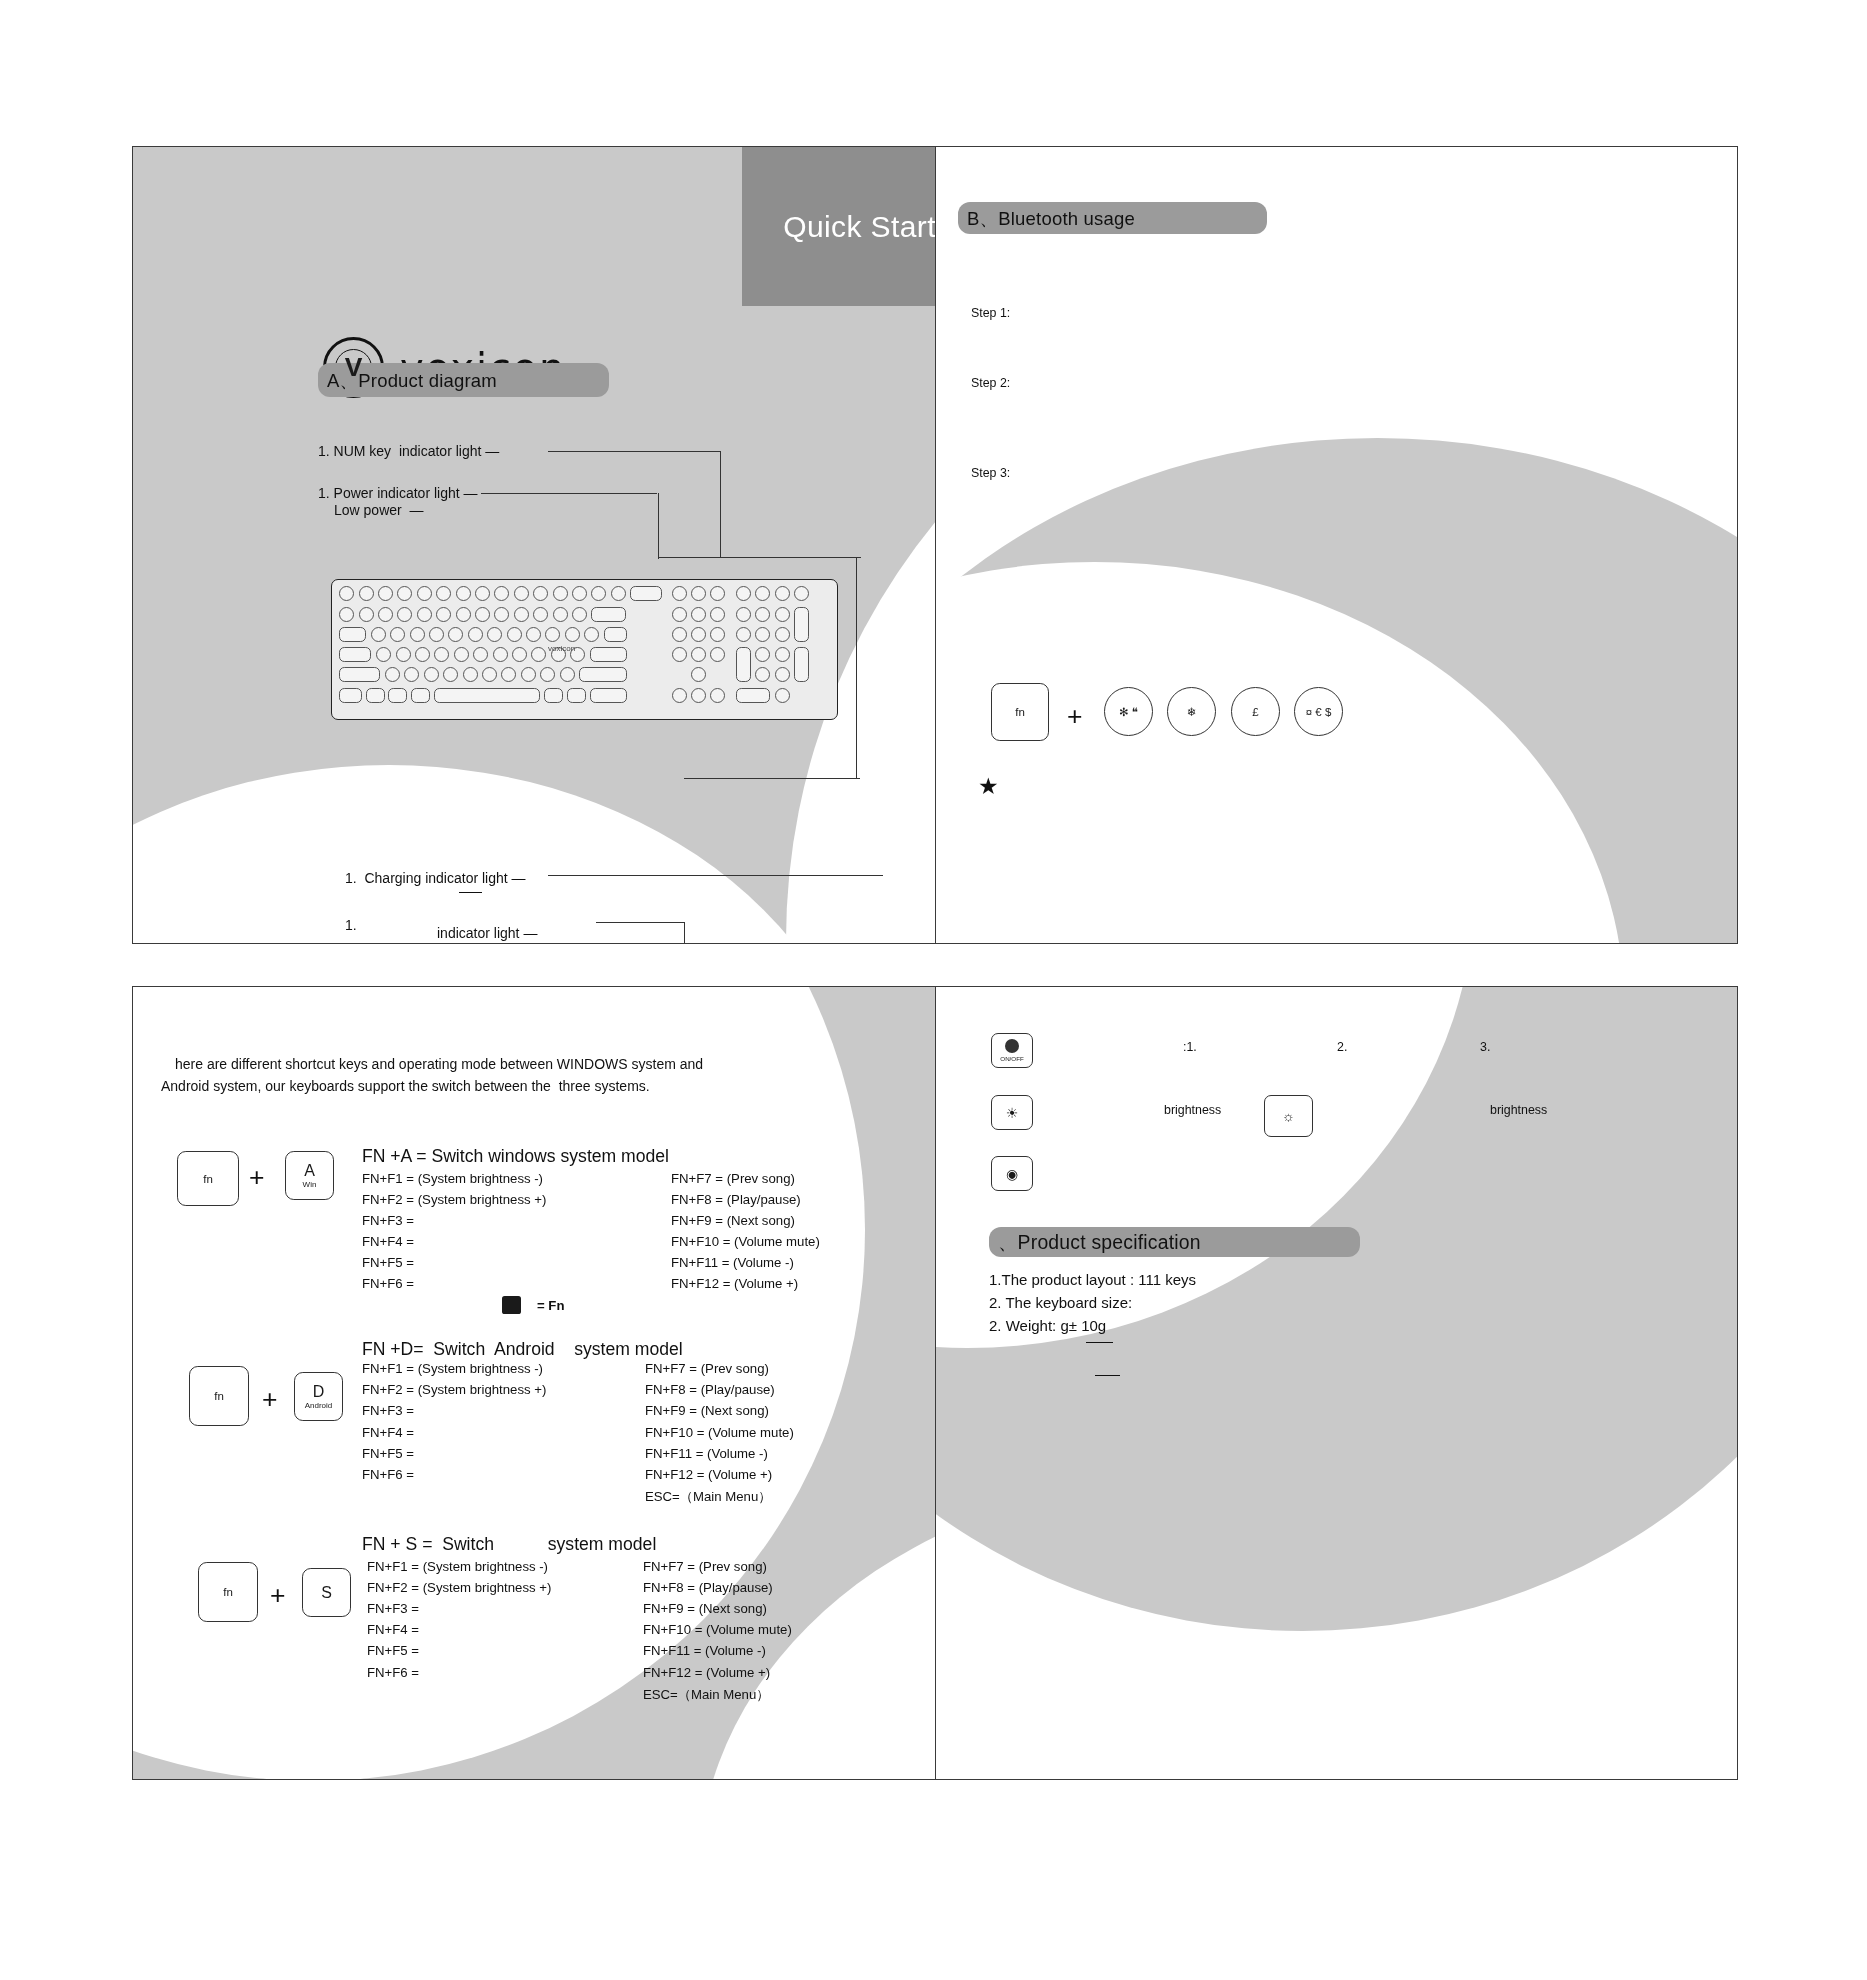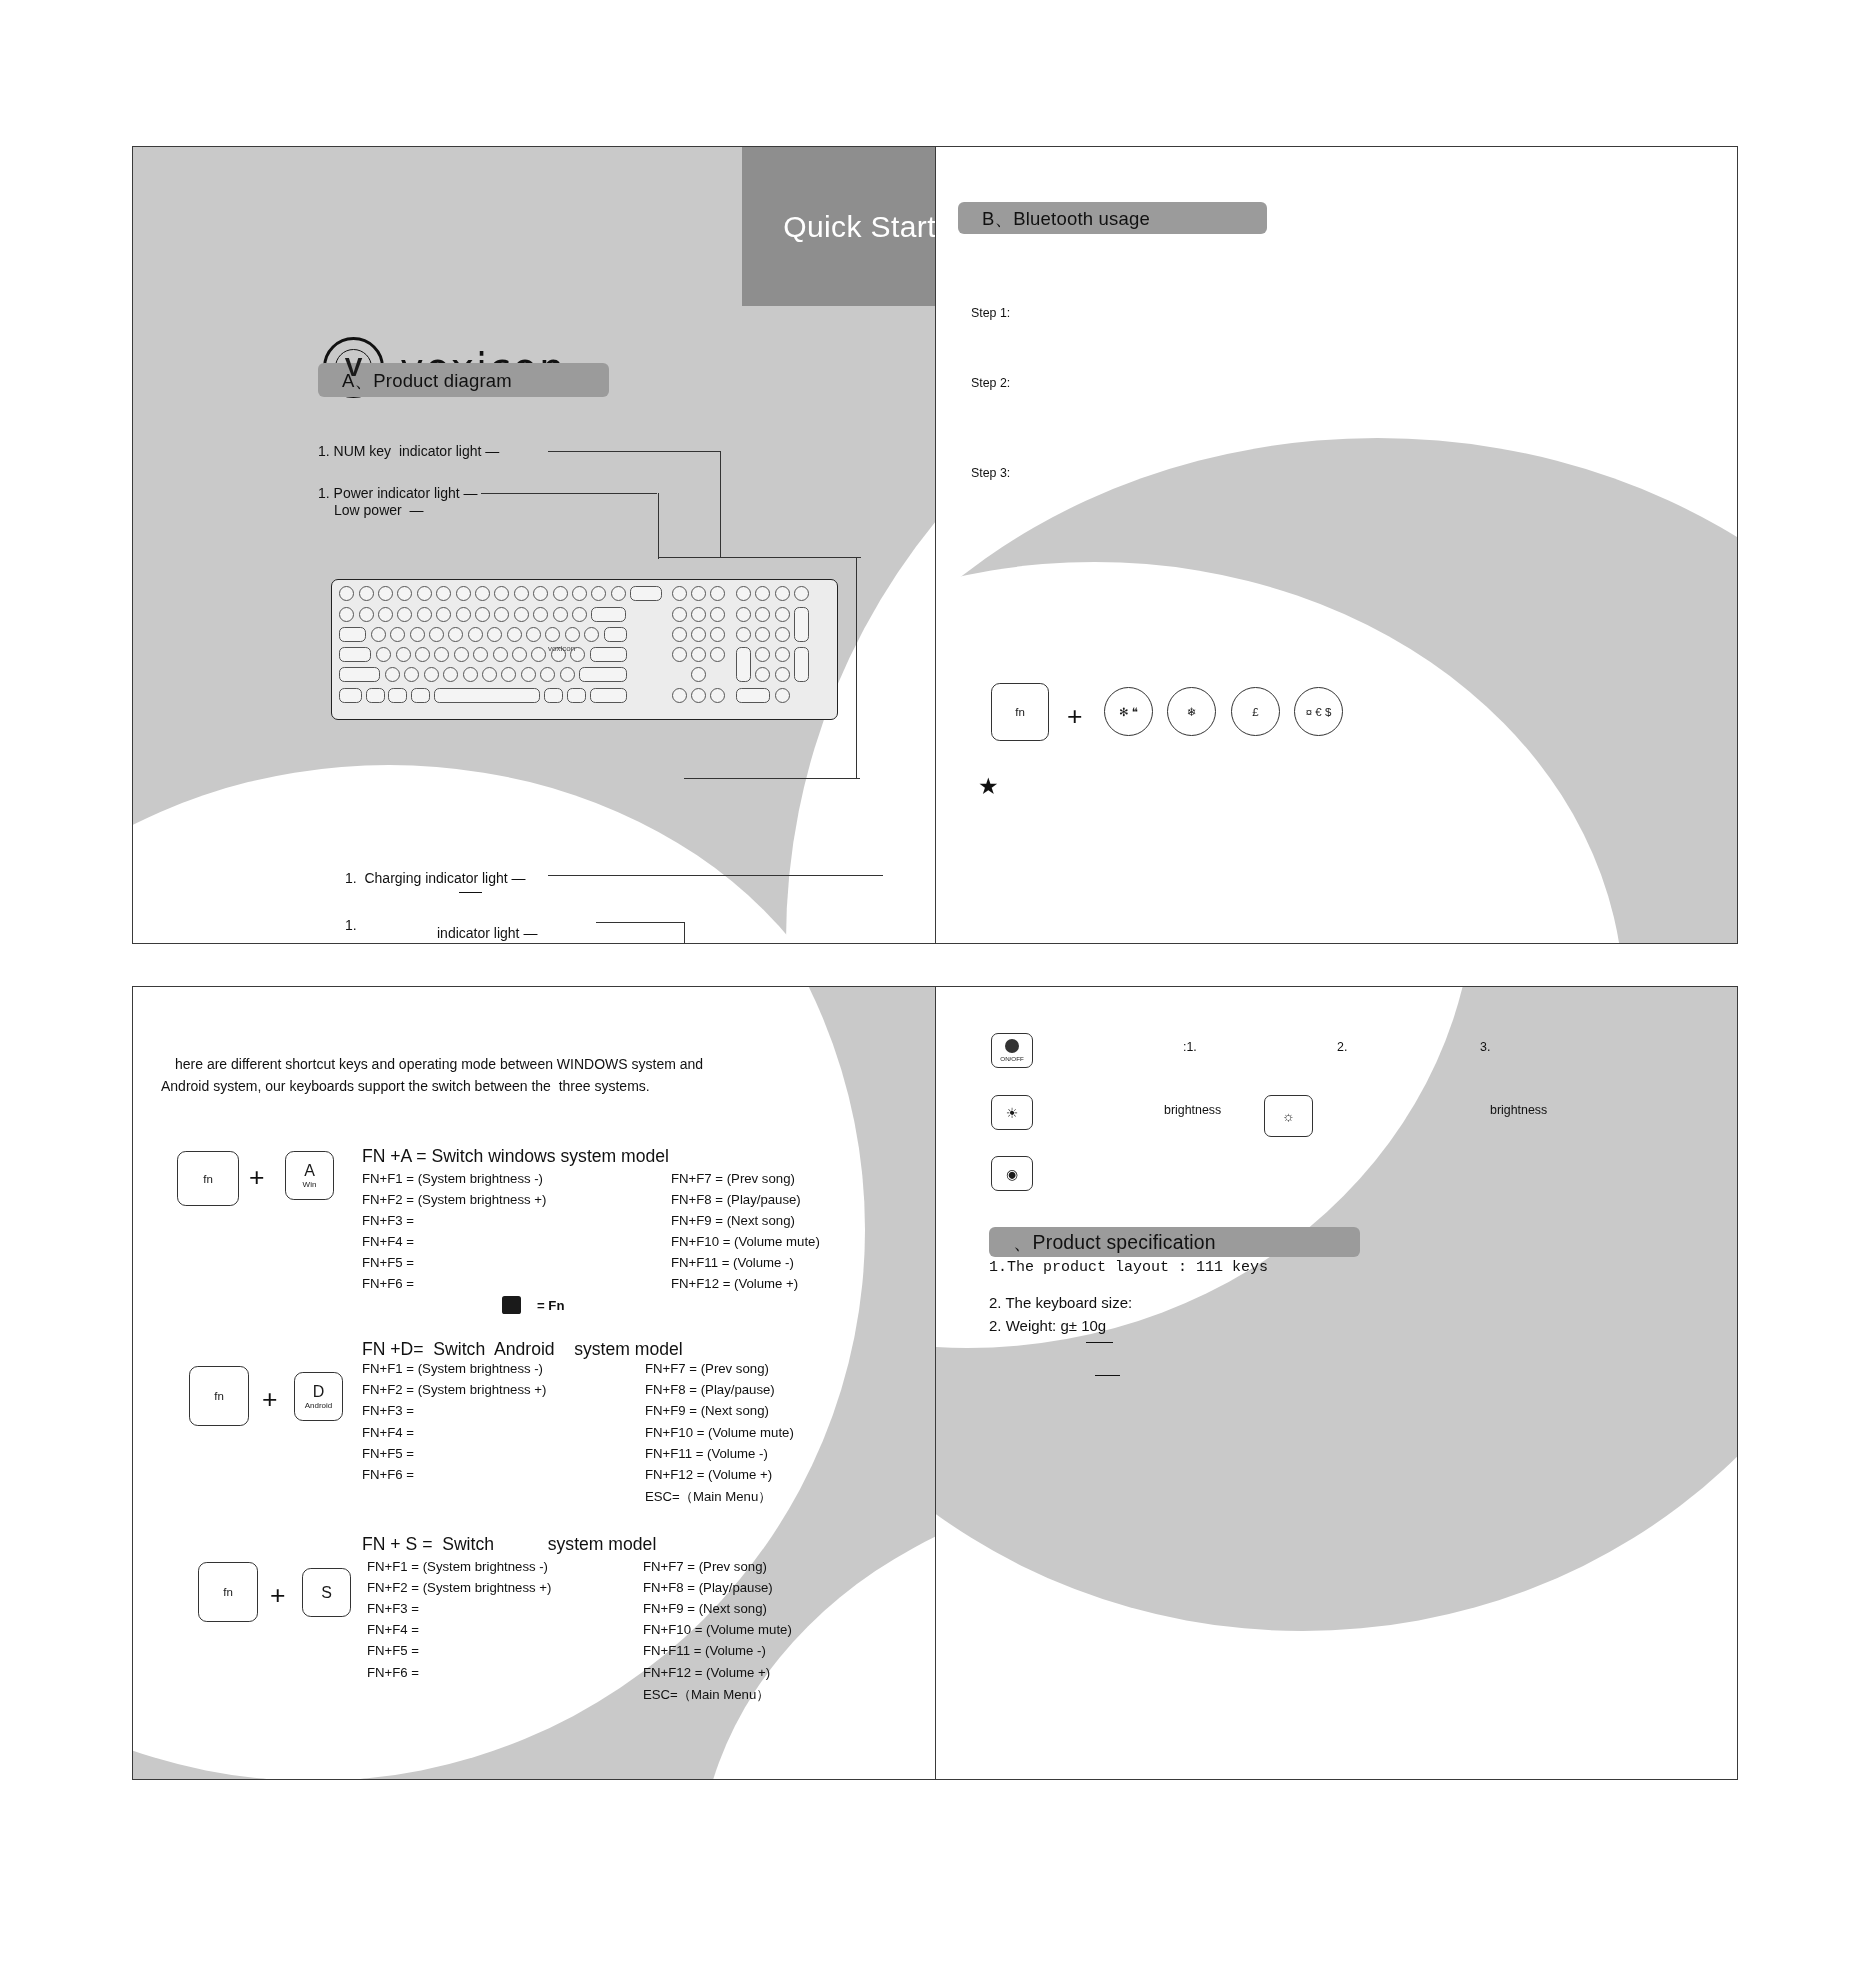--- a/index.html
+++ b/index.html
@@ -5,21 +5,21 @@
   html,body{margin:0;padding:0;background:#ffffff;}
   body{width:1868px;height:1981px;font-family:"Liberation Sans",sans-serif;color:#1a1a1a;position:relative;overflow:hidden;}
   .sheet{position:absolute;background:#ffffff;border:1.8px solid #3a3a3a;box-sizing:border-box;overflow:hidden;}
   #sheet-top{left:132px;top:146px;width:1606px;height:798px;}
   #sheet-bottom{left:132px;top:986px;width:1606px;height:794px;}
   .half{position:absolute;top:0;height:100%;box-sizing:border-box;overflow:hidden;}
   .half-left{left:0;width:803px;border-right:1.8px solid #3a3a3a;}
   .half-right{left:803px;width:801px;}
   .grey-bg{position:absolute;inset:0;background:#c9c9c9;overflow:hidden;}
   .white-arc{position:absolute;background:#ffffff;border-radius:50%;}
-  .section-pill{position:absolute;background:#9b9b9b;border-radius:6px;color:#111;font-size:18.5px;display:flex;align-items:center;padding-left:24px;box-sizing:border-box;letter-spacing:0.2px;}
+  .section-pill{position:absolute;background:#9b9b9b;border-radius:12px;color:#111;font-size:18.5px;display:flex;align-items:center;padding-left:9px;box-sizing:border-box;letter-spacing:0.2px;}
   .txt{position:absolute;font-size:14px;color:#111;white-space:pre;}
   .txt.sm{font-size:12.4px;}
   .txt.md{font-size:16px;}
   .lead{position:absolute;border-top:0.9px solid #333;}
   .leadv{position:absolute;border-left:0.9px solid #333;}
   .dash{position:absolute;width:23px;border-top:1.3px solid #111;}
   .qsg{position:absolute;left:609px;top:0;width:326px;height:159px;background:#8e8e8e;display:flex;align-items:center;justify-content:center;color:#fff;font-size:30px;letter-spacing:0.4px;}
   .logo{position:absolute;left:190px;top:190px;display:flex;align-items:center;gap:16px;}
   .logo-mark{width:55px;height:55px;border-radius:50%;border:3.5px solid #111;display:flex;align-items:center;justify-content:center;position:relative;}
   .logo-mark:after{content:"";position:absolute;width:35px;height:35px;border-radius:50%;border:1.8px solid #111;}
@@ -347,20 +347,20 @@
     </div>
 
     <div class="txt sm" style="left:247px;top:53px;">:1.</div>
     <div class="txt sm" style="left:401px;top:53px;">2.</div>
     <div class="txt sm" style="left:544px;top:53px;">3.</div>
     <div class="txt sm" style="left:228px;top:116px;">brightness</div>
     <div class="txt sm" style="left:554px;top:116px;">brightness</div>
 
     <div class="section-pill" style="left:53px;top:240px;width:371px;height:30px;font-size:19.4px;">、Product specification</div>
 
-    <div class="spec" style="left:53px;top:272px;font-family:Liberation Mono, monospace;">1.The product layout : 111 keys</div>
+    <div class="spec" style="left:53px;top:284px;">1.The product layout : 111 keys</div>
     <div class="spec" style="left:53px;top:307px;">2. The keyboard size:</div>
     <div class="spec" style="left:53px;top:330px;">2. Weight:        g± 10g</div>
     <div class="underline" style="left:150px;top:355px;width:26.5px;"></div>
     <div class="underline" style="left:159px;top:388px;width:25px;"></div>
   </div>
 </div>
 
 
 </body></html>

